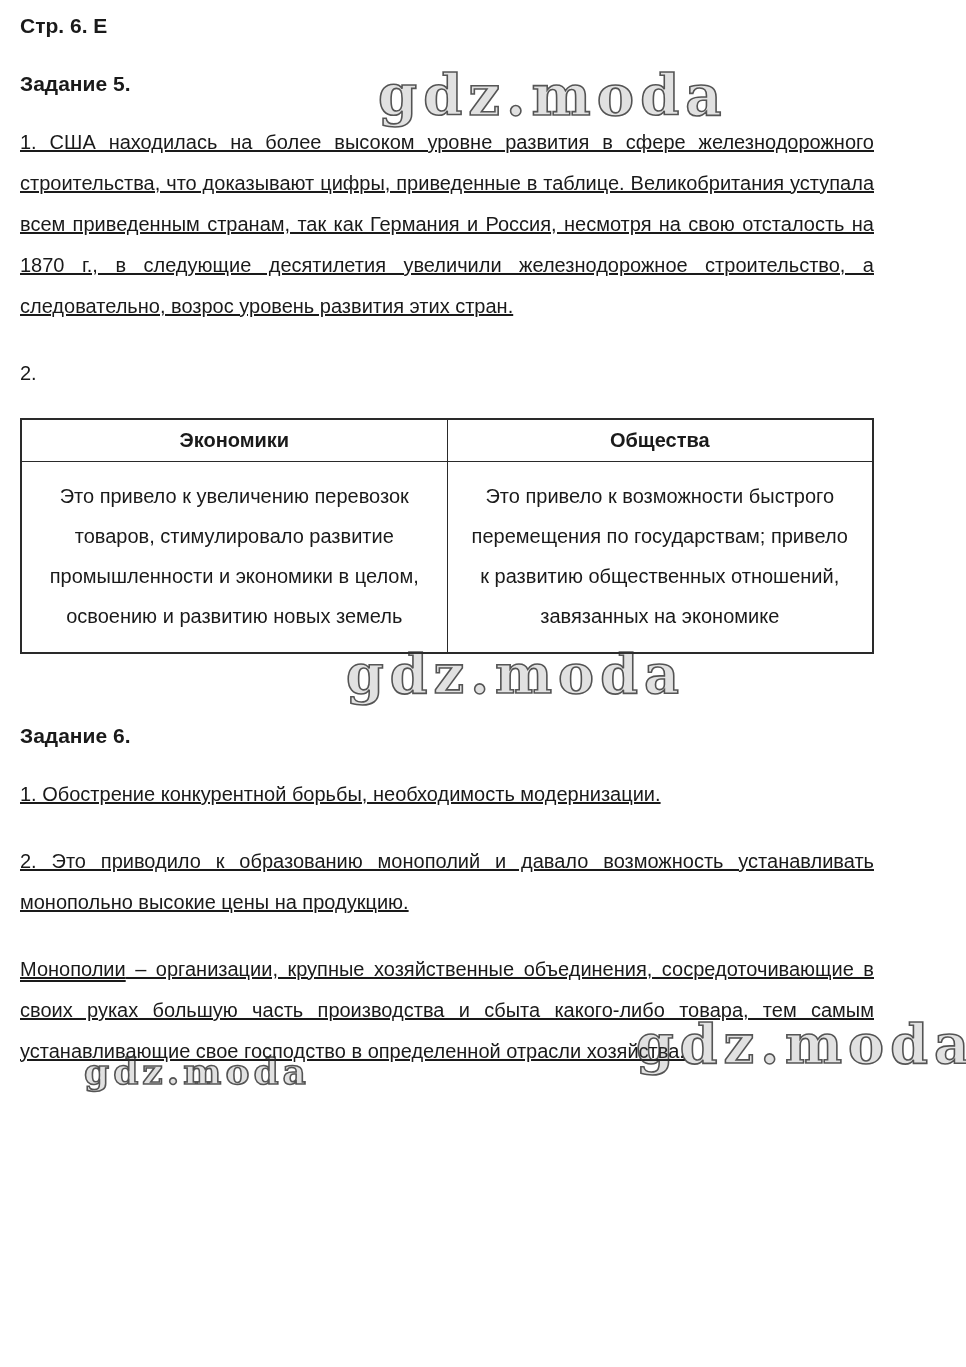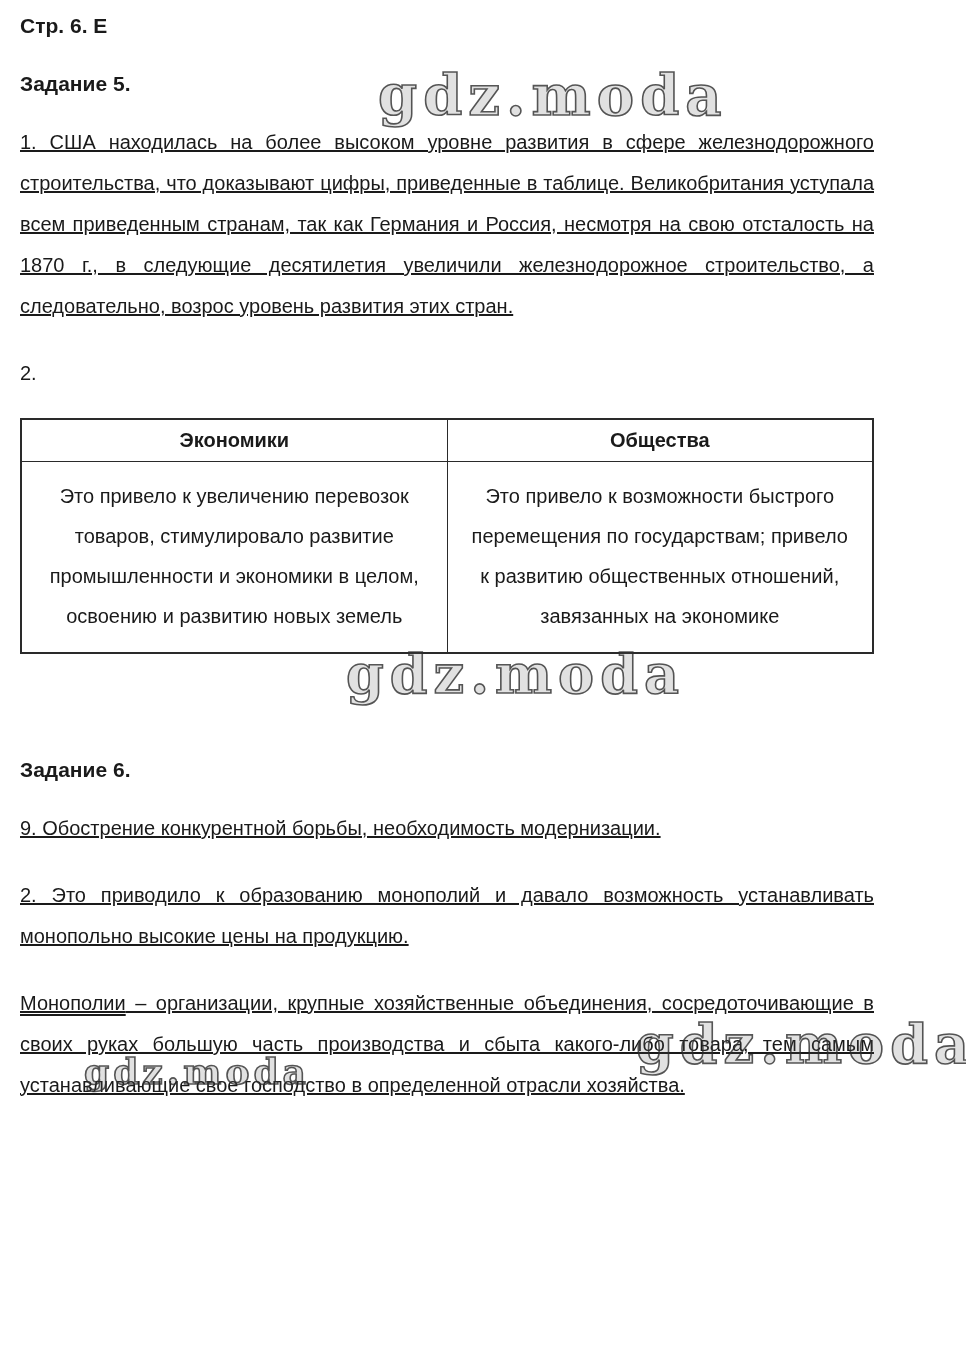--- a/index.html
+++ b/index.html
@@ -109,24 +109,24 @@
       </tr>
     </thead>
     <tbody>
       <tr>
         <td>Это привело к увеличению перевозок товаров, стимулировало развитие промышленности и экономики в целом, освоению и развитию новых земель</td>
         <td>Это привело к возможности быстрого перемещения по государствам; привело к развитию общественных отношений, завязанных на экономике</td>
       </tr>
     </tbody>
   </table>
 
-  <div class="task-title" style="margin-top:104px;">Задание 6.</div>
+  <div class="task-title" style="margin-top:70px;">Задание 6.</div>
 
 
-  <p class="para">9. Обострение конкурентной борьбы, необходимость модернизации.</p>
+  <p class="para">1. Обострение конкурентной борьбы, необходимость модернизации.</p>
 
   <p class="para">2. Это приводило к образованию монополий и давало возможность устанавливать монопольно высокие цены на продукцию.</p>
 
 
   <p class="para"><span class="term">Монополии</span><span> – организации, крупные хозяйственные объединения, сосредоточивающие в своих руках большую часть производства и сбыта какого-либо товара, тем самым устанавливающие свое господство в определенной отрасли хозяйства.</span></p>
 
   <div class="watermark wm-top">gdz.moda</div>
   <div class="watermark wm-mid">gdz.moda</div>
   <div class="watermark wm-right">gdz.moda</div>
   <div class="watermark wm-small">gdz.moda</div>

